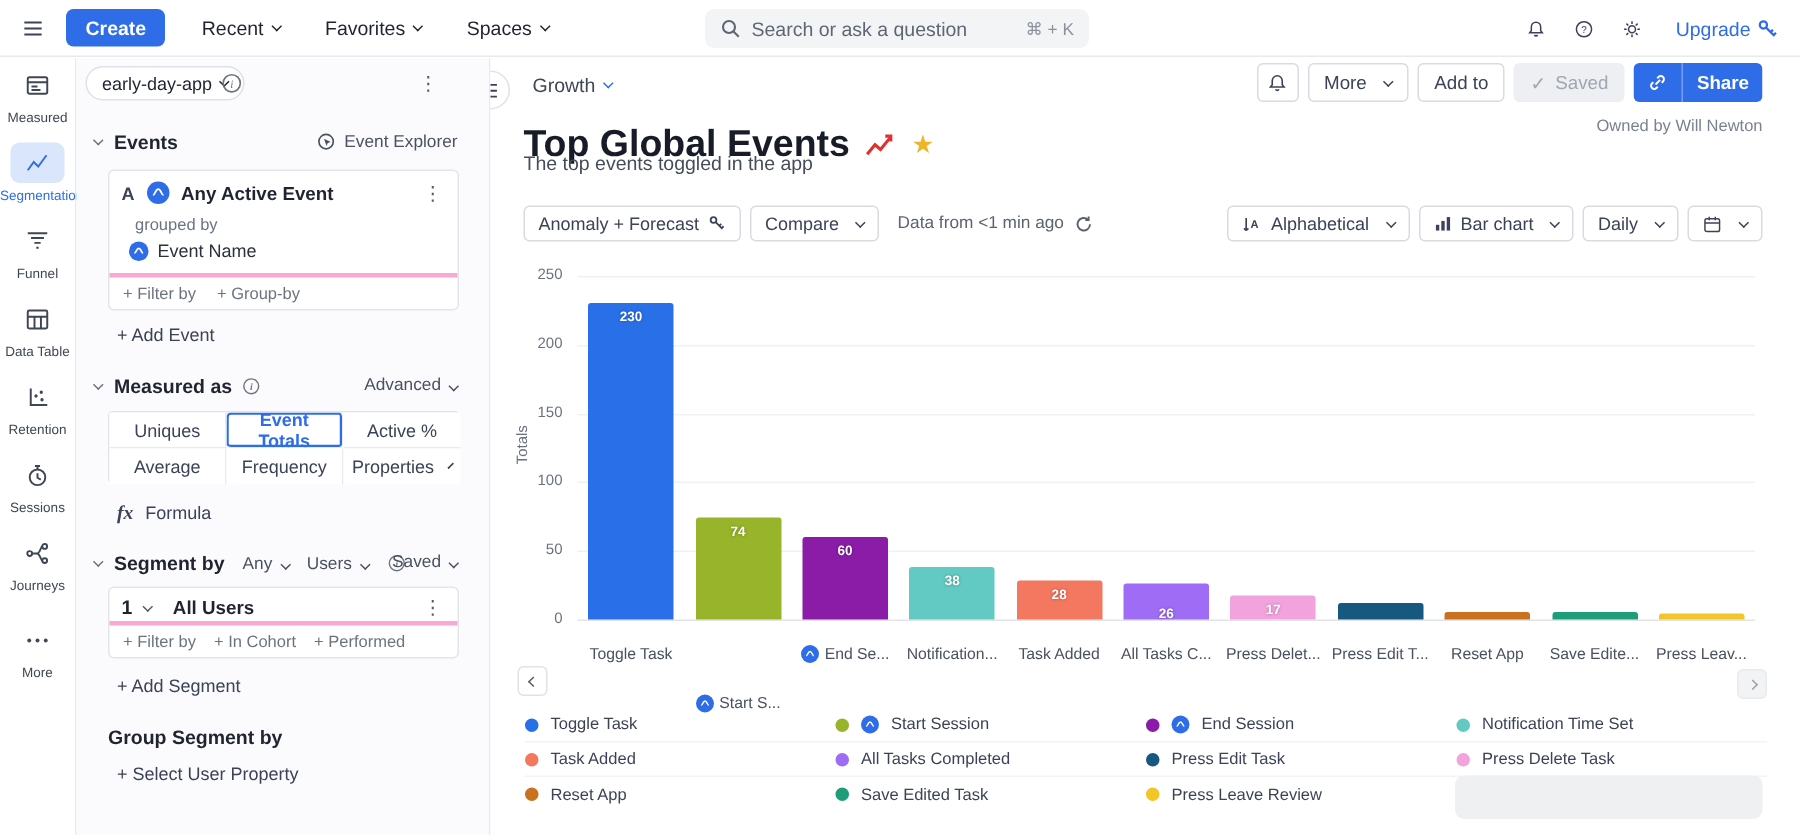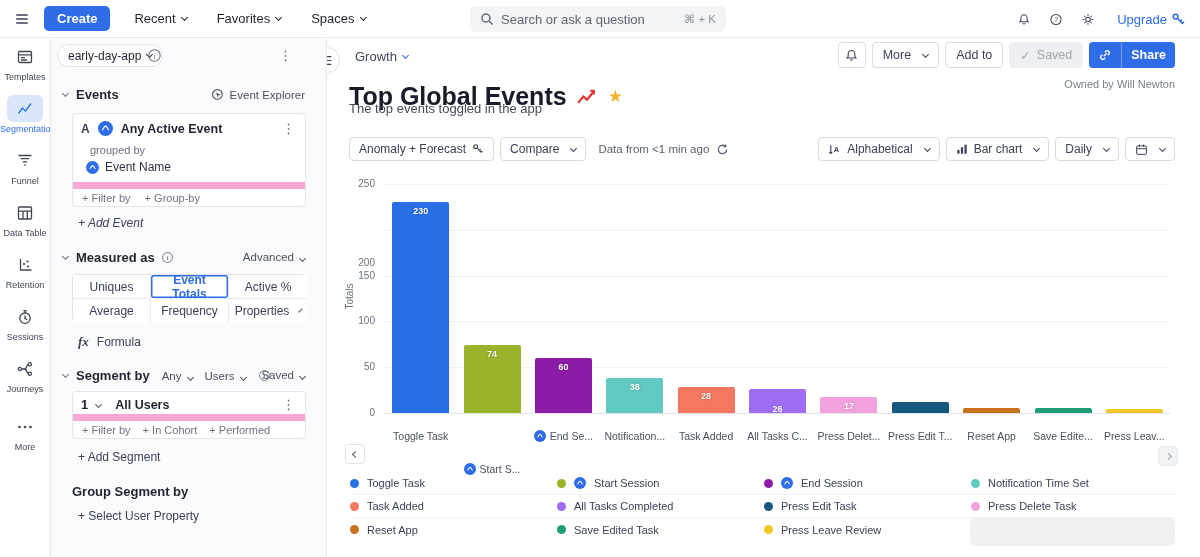--- a/index.html
+++ b/index.html
@@ -32,21 +32,21 @@
   .chev{display:inline-block;width:6px;height:6px;border-right:1.4px solid currentColor;border-bottom:1.4px solid currentColor;transform:rotate(45deg);margin:-2px 0 0 6px;}
   .chev.sm{width:5px;height:5px;}
   .chev.left{transform:rotate(135deg);margin:0;}
   .chev.right{transform:rotate(-45deg);margin:0;}
   .sec-head{position:absolute;font-weight:bold;font-size:13px;color:#1f2430;display:flex;align-items:center;}
   .sec-chev{color:#6a7180;margin-right:8px;}
   .card{position:absolute;left:21px;width:234px;background:#fff;border:1px solid #e2e5ea;border-radius:4px;}
   .card-head{height:29px;display:flex;align-items:center;padding:0 8px;gap:8px;}
   .card-name{font-weight:bold;font-size:12.5px;flex:1;}
   .kebab{color:#555b66;font-size:13px;background:none;border:none;padding:0 2px;}
-  .card-foot{border-top:7px solid #f9a8d4;height:24px;display:flex;align-items:center;gap:14px;padding:0 9px;font-size:11px;color:#6c7380;}
+  .card-foot{border-top:3px solid #f9a8d4;height:24px;display:flex;align-items:center;gap:14px;padding:0 9px;font-size:11px;color:#6c7380;}
   .linkish{background:none;border:none;font-size:12px;color:#3c4257;padding:0;}
   .amp-badge{display:inline-flex;width:15px;height:15px;border-radius:50%;background:#2e6ce8;align-items:center;justify-content:center;flex:none;}
   #measured-grid{position:absolute;left:21px;top:235px;width:234px;height:48px;display:grid;grid-template-columns:78px 78px 78px;grid-auto-rows:24px;background:#fff;border:1px solid #dfe2e7;border-radius:3px;}
   .m-btn{border:none;background:#fff;font-size:12px;color:#3c4257;display:flex;align-items:center;justify-content:center;gap:5px;border-right:1px solid #e8eaee;border-bottom:1px solid #e8eaee;}
   .m-btn:nth-child(3n){border-right:none;}
   .m-btn:nth-child(n+4){border-bottom:none;}
   .m-btn.sel{color:#2e6ce8;box-shadow:inset 0 0 0 1.5px #2e6ce8;border-radius:3px;font-weight:bold;}
   
   #main{position:relative;flex:1;background:#fff;overflow:hidden;}
   #collapse-btn{position:absolute;left:-13px;top:8px;width:26px;height:26px;border-radius:50%;background:#fff;border:1px solid #dfe2e7;z-index:3;display:flex;align-items:center;justify-content:center;color:#3c4257;}
@@ -156,21 +156,21 @@
     </div>
   </header>
 
   <div id="body">
     <nav id="rail">
         <div class="rail-item" style="top: 4px;"><div class="rail-ic">
             <svg width="18" height="18" viewBox="0 0 18 18" stroke="currentColor" stroke-width="1.3" fill="none">
               <rect x="2.5" y="3.5" width="13" height="11" rx="1.2"></rect>
               <path d="M2.5 6.8h13M5 9.6h4M5 12h6"></path>
             </svg>
-          </div><div class="rail-lb">Templates</div></div>
+          </div><div class="rail-lb">Measured</div></div>
         <div class="rail-item active" style="top: 56px;"><div class="rail-ic">
             <svg width="18" height="18" viewBox="0 0 18 18" stroke="currentColor" stroke-width="1.3" fill="none">
               <path d="M2.5 13.5l4-5.5 3 3 5.5-7.5"></path>
             </svg>
           </div><div class="rail-lb">Segmentation</div></div>
         <div class="rail-item" style="top: 108px;"><div class="rail-ic">
             <svg width="18" height="18" viewBox="0 0 18 18" stroke="currentColor" stroke-width="1.3" fill="none">
               <path d="M2.5 3.5h13M4.7 6.7h8.6M6.9 9.9h4.2M8.2 13.1h1.6"></path>
             </svg>
           </div><div class="rail-lb">Funnel</div></div>
@@ -254,21 +254,21 @@
                 <path d="M2.5 9c2 0 2-5 4.5-5s2.5 5 4.5 5" stroke="#fff" stroke-width="1.8"></path>
               </svg>
             </span>
           <span>Event Name</span>
         </div>
         <div class="card-foot" style="position:absolute;left:0;right:0;bottom:0;">
           <button class="linkish" style="font-size:11px;color:#6c7380;">+ Filter by</button>
           <button class="linkish" style="font-size:11px;color:#6c7380;">+ Group-by</button>
         </div>
       </div>
-      <button class="linkish" style="position:absolute;left:27px;top:177px;font-style:italic;">+ Add Event</button>
+      <button class="linkish" style="position:absolute;left:27px;top:177px;">+ Add Event</button>
 
       <div class="sec-head" style="left:6px;top:211px;">
         <span class="chev sm sec-chev"></span>
           <span>Measured as</span>
         <span style="margin-left:6px;">
             <svg width="13" height="13" viewBox="0 0 15 15" stroke="#6c7380" stroke-width="1.1" fill="none">
               <circle cx="7.5" cy="7.5" r="5.7"></circle>
               <text x="7.5" y="10.5" text-anchor="middle" font-size="7.5" stroke="none" fill="#6c7380" font-family="Liberation Serif,serif" font-style="italic">i</text>
             </svg>
           </span>
@@ -449,21 +449,21 @@
       <div id="chart-layer">
           <div class="gridline zero" style="left: 58px; top: 374px; width: 785px;"></div>
           <div class="ytick" style="top: 368px;">0</div>
           <div class="gridline" style="left: 58px; top: 328.2px; width: 785px;"></div>
           <div class="ytick" style="top: 322.2px;">50</div>
           <div class="gridline" style="left: 58px; top: 282.4px; width: 785px;"></div>
           <div class="ytick" style="top: 276.4px;">100</div>
           <div class="gridline" style="left: 58px; top: 236.6px; width: 785px;"></div>
           <div class="ytick" style="top: 230.6px;">150</div>
           <div class="gridline" style="left: 58px; top: 190.8px; width: 785px;"></div>
-          <div class="ytick" style="top: 184.8px; margin-top: 33px;">200</div>
+          <div class="ytick" style="top: 184.8px;">200</div>
           <div class="gridline" style="left: 58px; top: 145px; width: 785px;"></div>
           <div class="ytick" style="top: 139px;">250</div>
           <div class="bar" style="left: 65.2px; top: 163.3px; height: 210.7px; background: rgb(41, 112, 232);"></div>
           <div class="bar-label" style="left: 65.2px; top: 167.3px;">230</div>
           <div class="xtick" style="left: 48.7px; width: 90px;">
             <span>Toggle Task</span>
           </div>
           <div class="bar" style="left: 136.5px; top: 306.2px; height: 67.8px; background: rgb(151, 180, 42);"></div>
           <div class="bar-label" style="left: 136.5px; top: 310.2px;">74</div>
           <div class="xtick" style="left: 120px; width: 90px; margin-top: 33px;">

